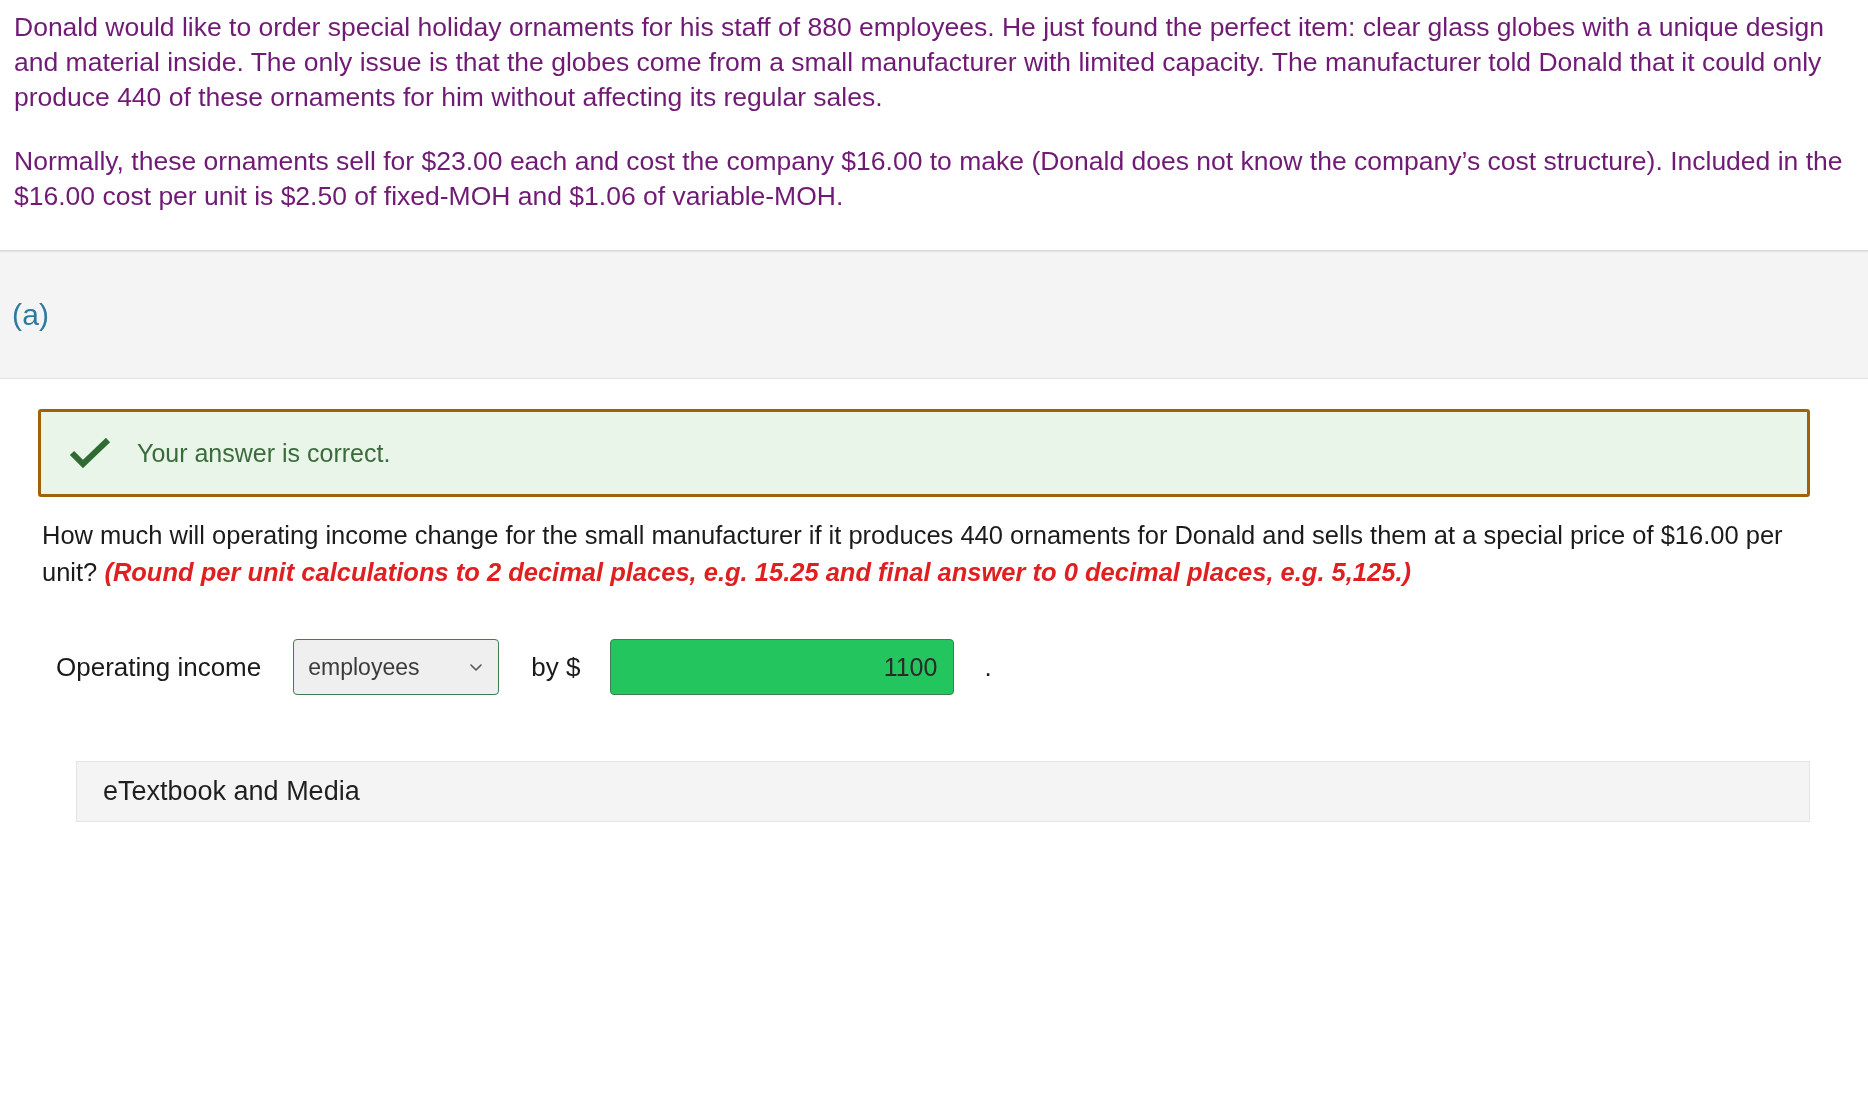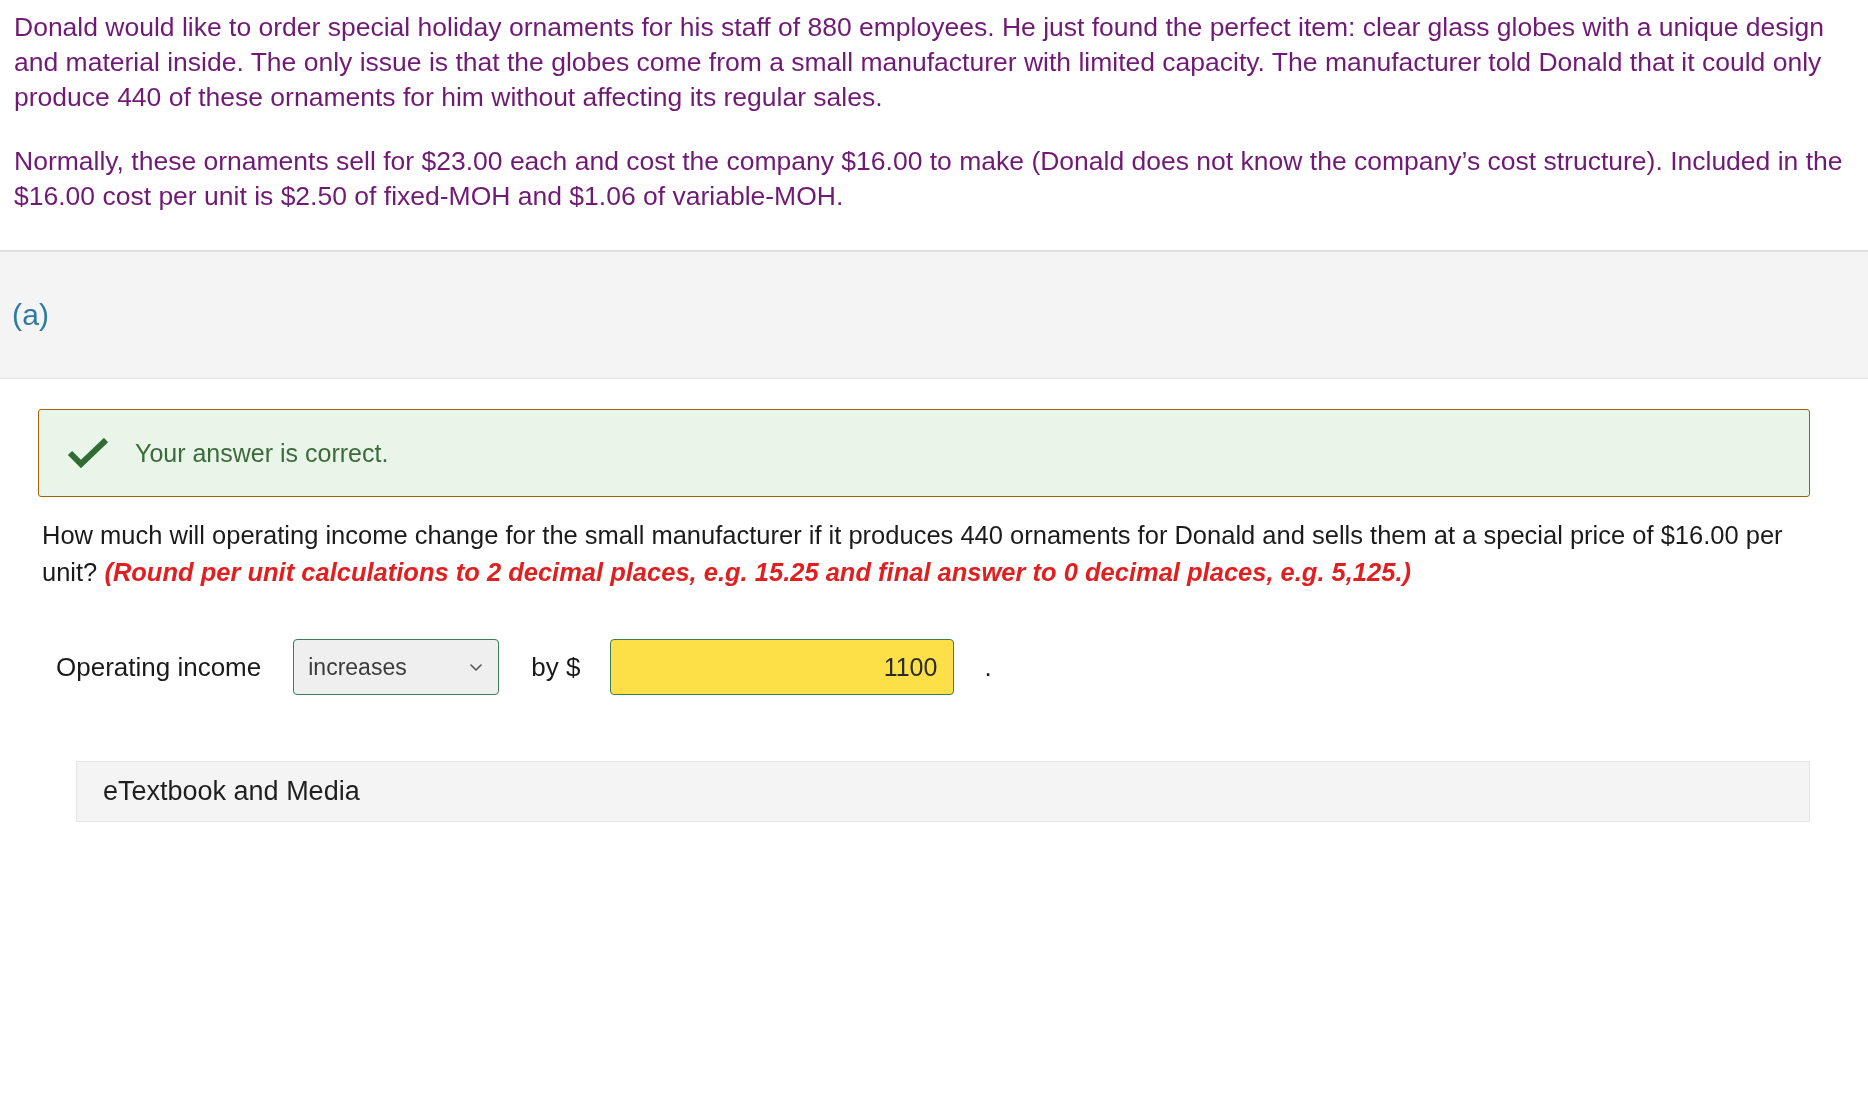--- a/index.html
+++ b/index.html
@@ -51,21 +51,21 @@
     font-size: 30px;
     letter-spacing: 0.2px;
   }
 
   
   .part-body {
     padding: 30px 28px 0 38px;
   }
 
   .alert-correct {
-    border: 1px solid #a16207;
+    border: 3px solid #a16207;
     background: #eaf5ea;
     border-radius: 3px;
     height: 88px;
     display: flex;
     align-items: center;
     padding-left: 28px;
     box-sizing: border-box;
     margin-right: 30px;
   }
   .check-icon {
@@ -128,21 +128,21 @@
     margin-left: 4px;
   }
   .mid-text {
     margin: 0 14px 0 16px;
   }
   .num-input {
     width: 344px;
     height: 56px;
     border: 1px solid #3f7d53;
     border-radius: 4px;
-    background: #fde047;
+    background: #22c55e;
     display: flex;
     align-items: center;
     justify-content: flex-end;
     padding: 0 16px;
     box-sizing: border-box;
     font-size: 25px;
     color: #2a2a2a;
   }
   .period {
     margin-left: 14px;
@@ -189,21 +189,21 @@
 
     <div class="question">
       <span>How much will operating income change for the small manufacturer if it produces 440 ornaments for Donald and sells them at a special price of $16.00 per unit?</span>
       <span class="hint">(Round per unit calculations to 2 decimal places, e.g. 15.25 and final answer to 0 decimal places, e.g. 5,125.)</span>
     </div>
 
     <div class="answer-row">
       <span class="answer-label">Operating income</span>
 
       <div class="dropdown">
-        <span class="dropdown-value">increases</span>
+        <span class="dropdown-value">employees</span>
         <svg class="chev" viewBox="0 0 16 16">
           <path d="M3 6 L8 11 L13 6" fill="none" stroke="#555555" stroke-width="1.6" stroke-linecap="round" stroke-linejoin="round"></path>
         </svg>
       </div>
 
       <span class="mid-text">by $</span>
 
       <div class="num-input">
         <span>1100</span>
       </div>

